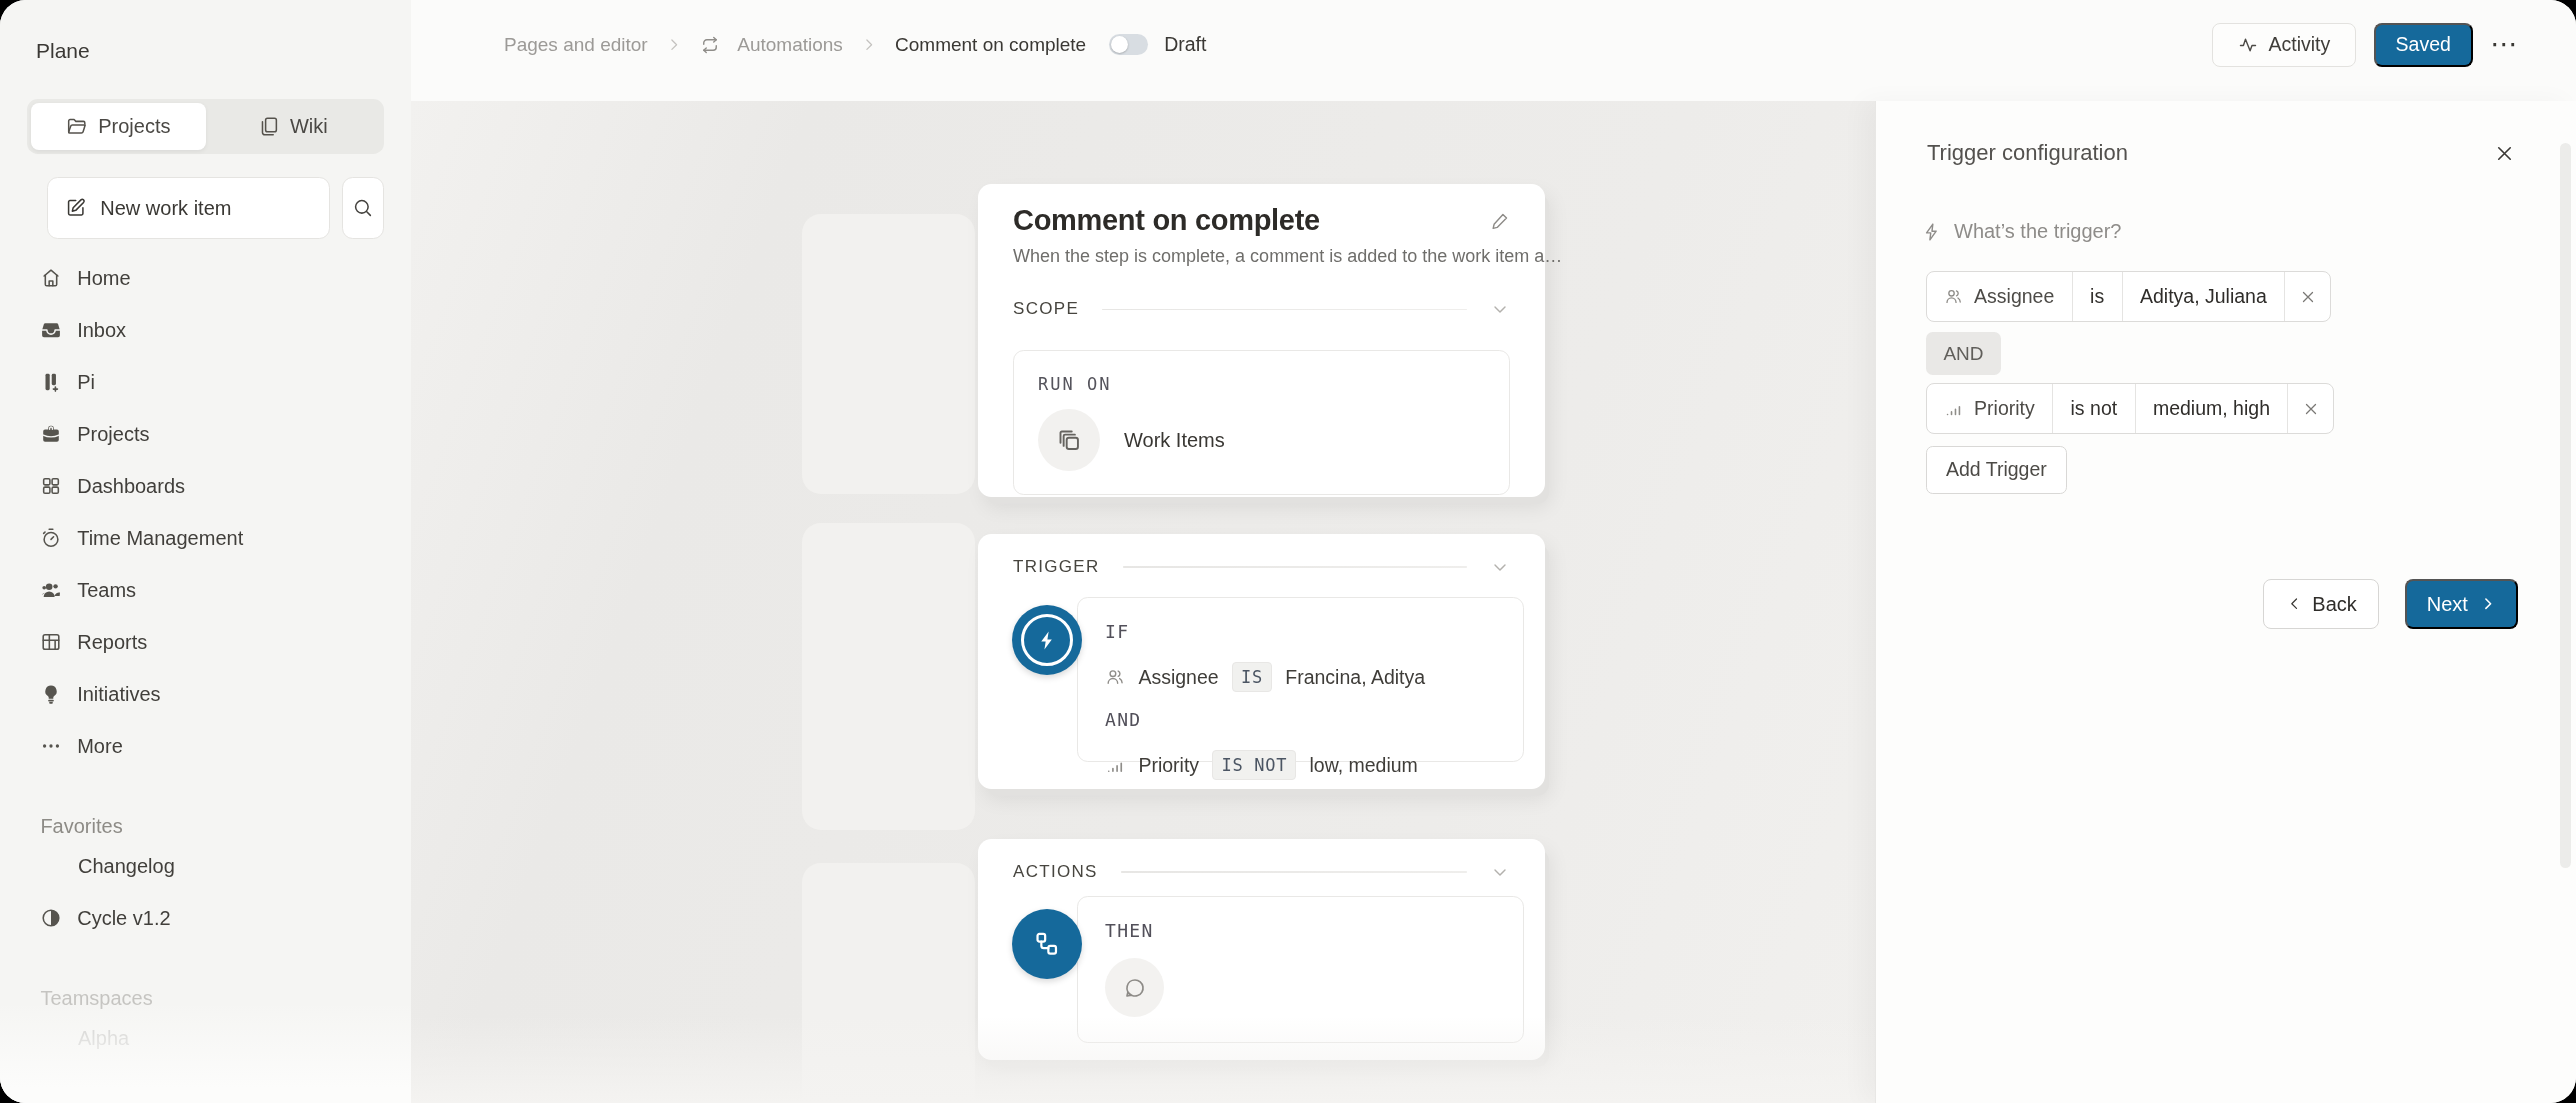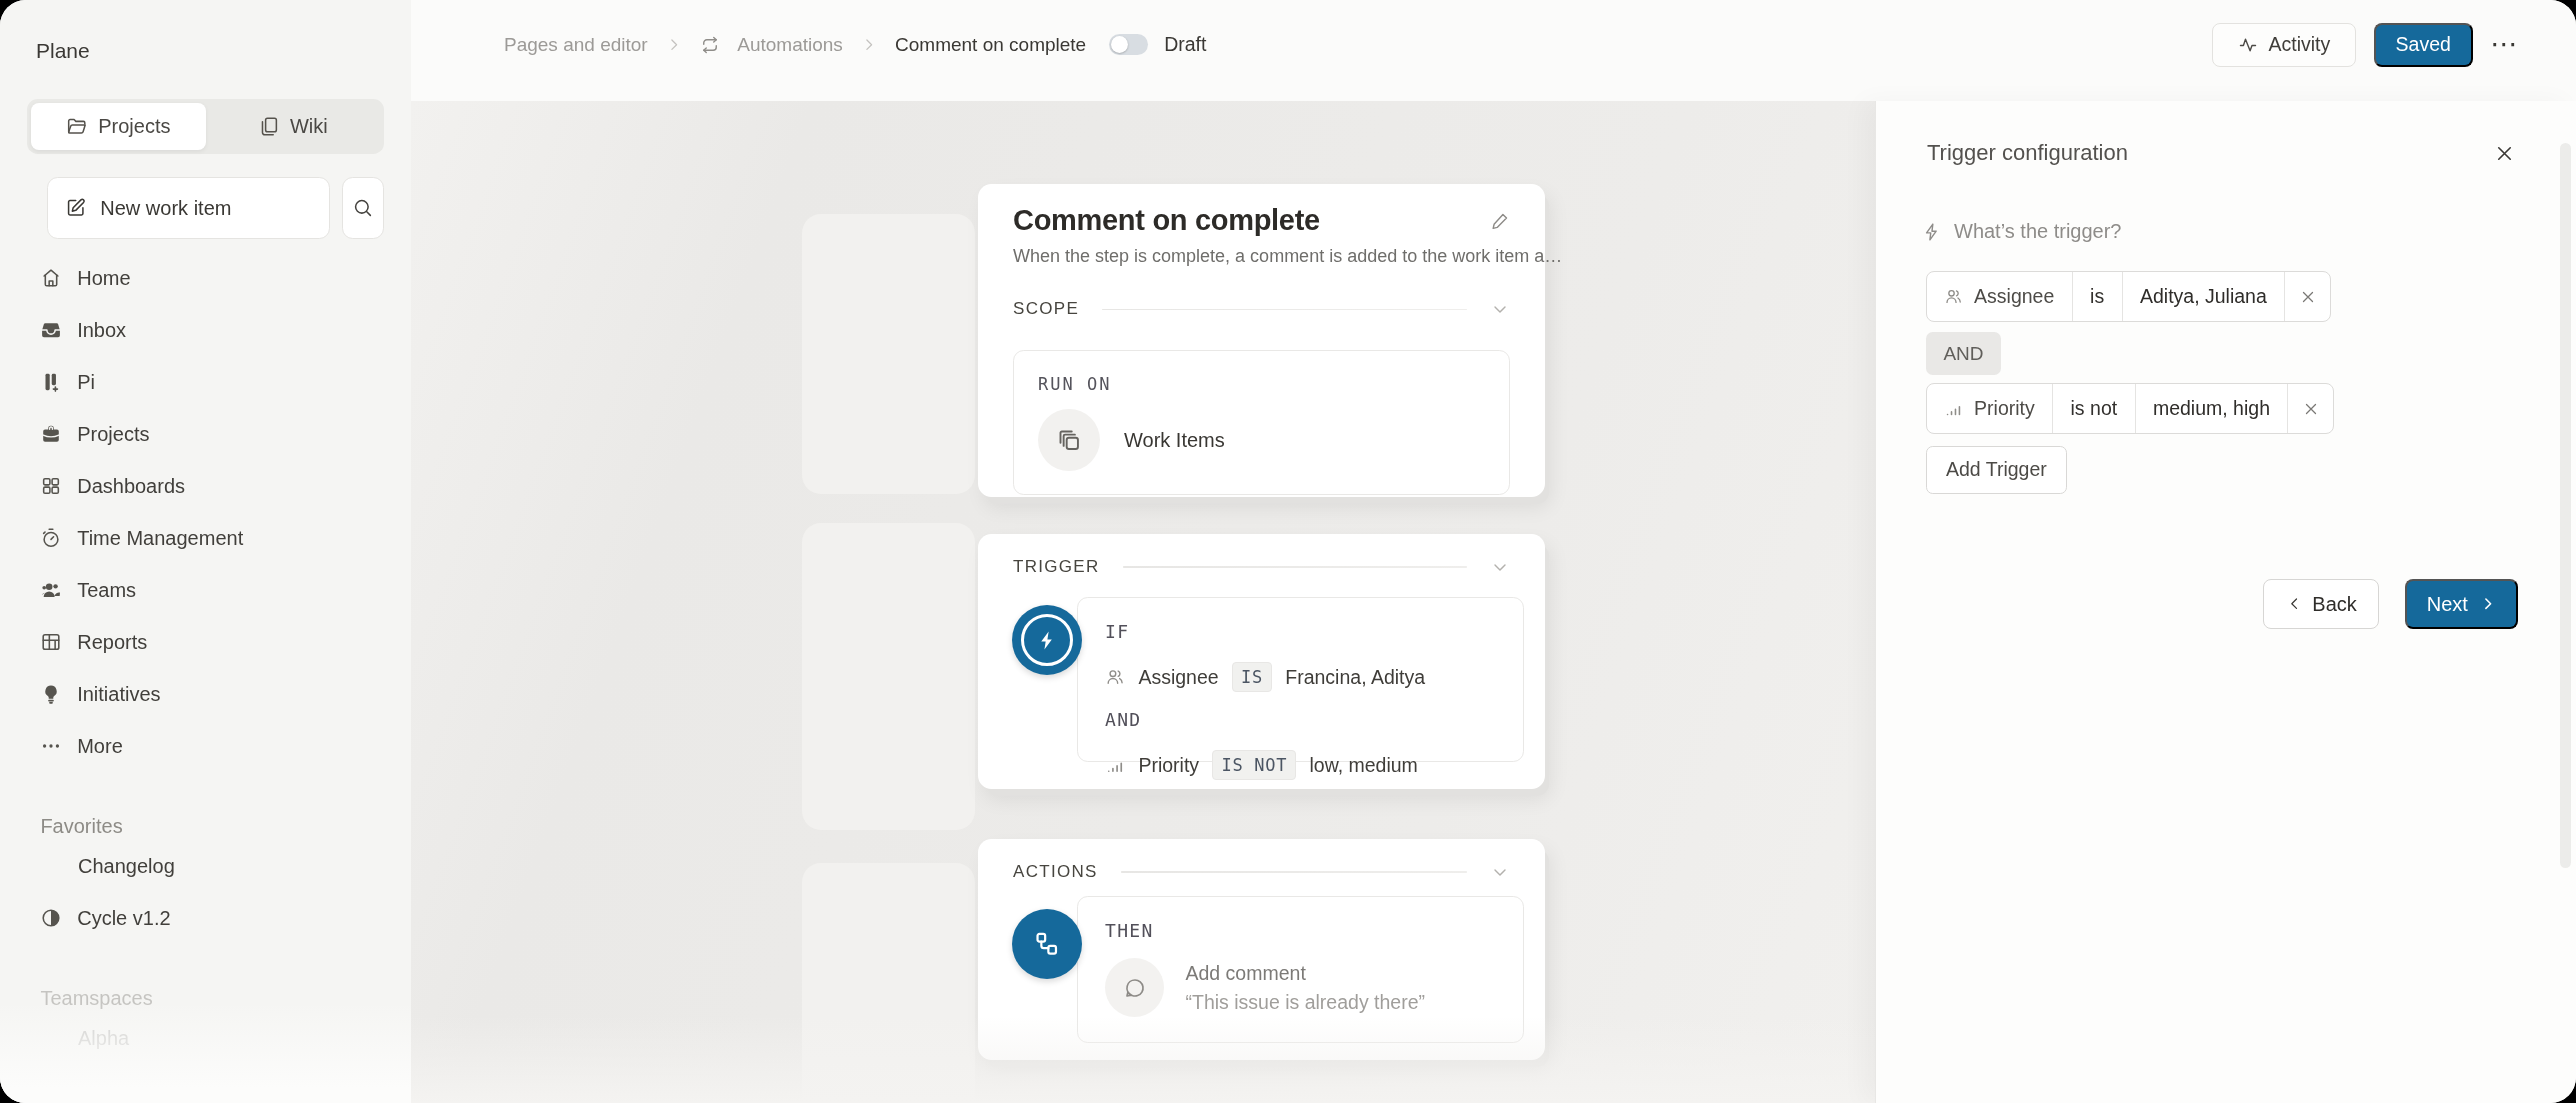--- a/index.html
+++ b/index.html
@@ -425,24 +425,20 @@
           </svg>
       </div>
       <div class="condbox">
         <div class="kw mono">THEN</div>
         <div class="thenrow">
           <div class="thencircle">
             <svg class="i" viewBox="0 0 24 24">
                 <path d="M12 4a8 8 0 1 1-7 11.8L4 20l4.3-.9A8 8 0 0 1 12 4z"></path>
               </svg>
           </div>
-          <div>
-            <div class="acttitle">Add comment</div>
-            <div class="actquote">“This issue is already there”</div>
-          </div>
         </div>
       </div>
     </section>
   </main>
 
   <aside class="panel">
     <div class="ptitle-row">
       <h2 class="ptitle">Trigger configuration</h2>
       <svg class="i pclose" viewBox="0 0 24 24">
           <path d="M6 6l12 12M18 6 6 18"></path>

